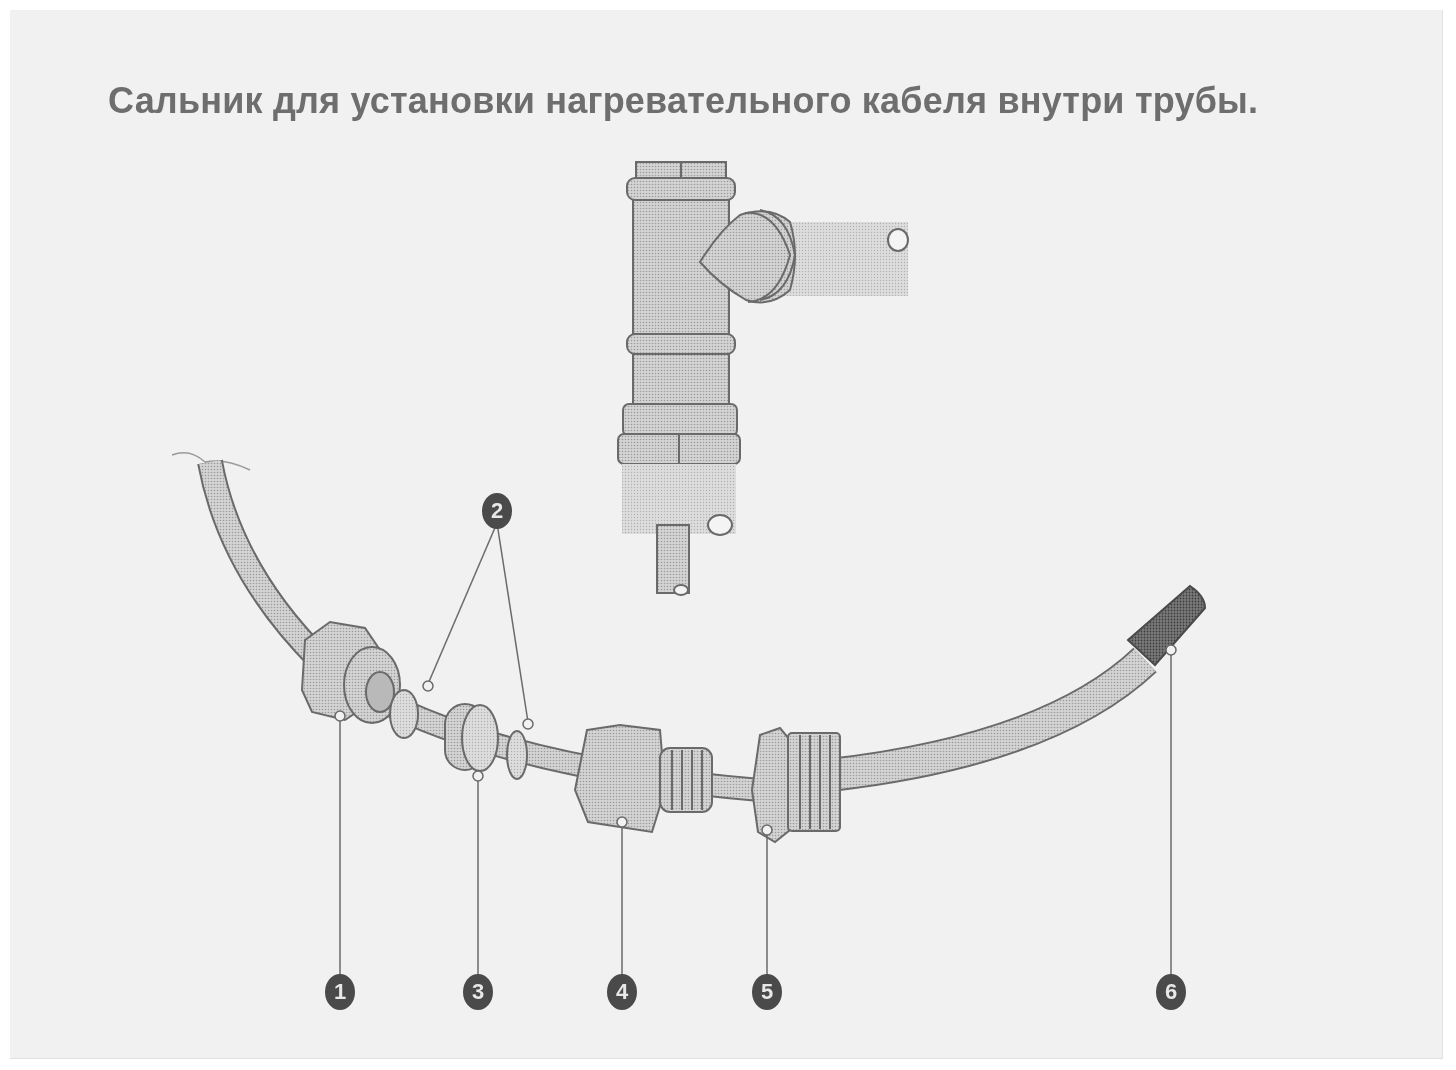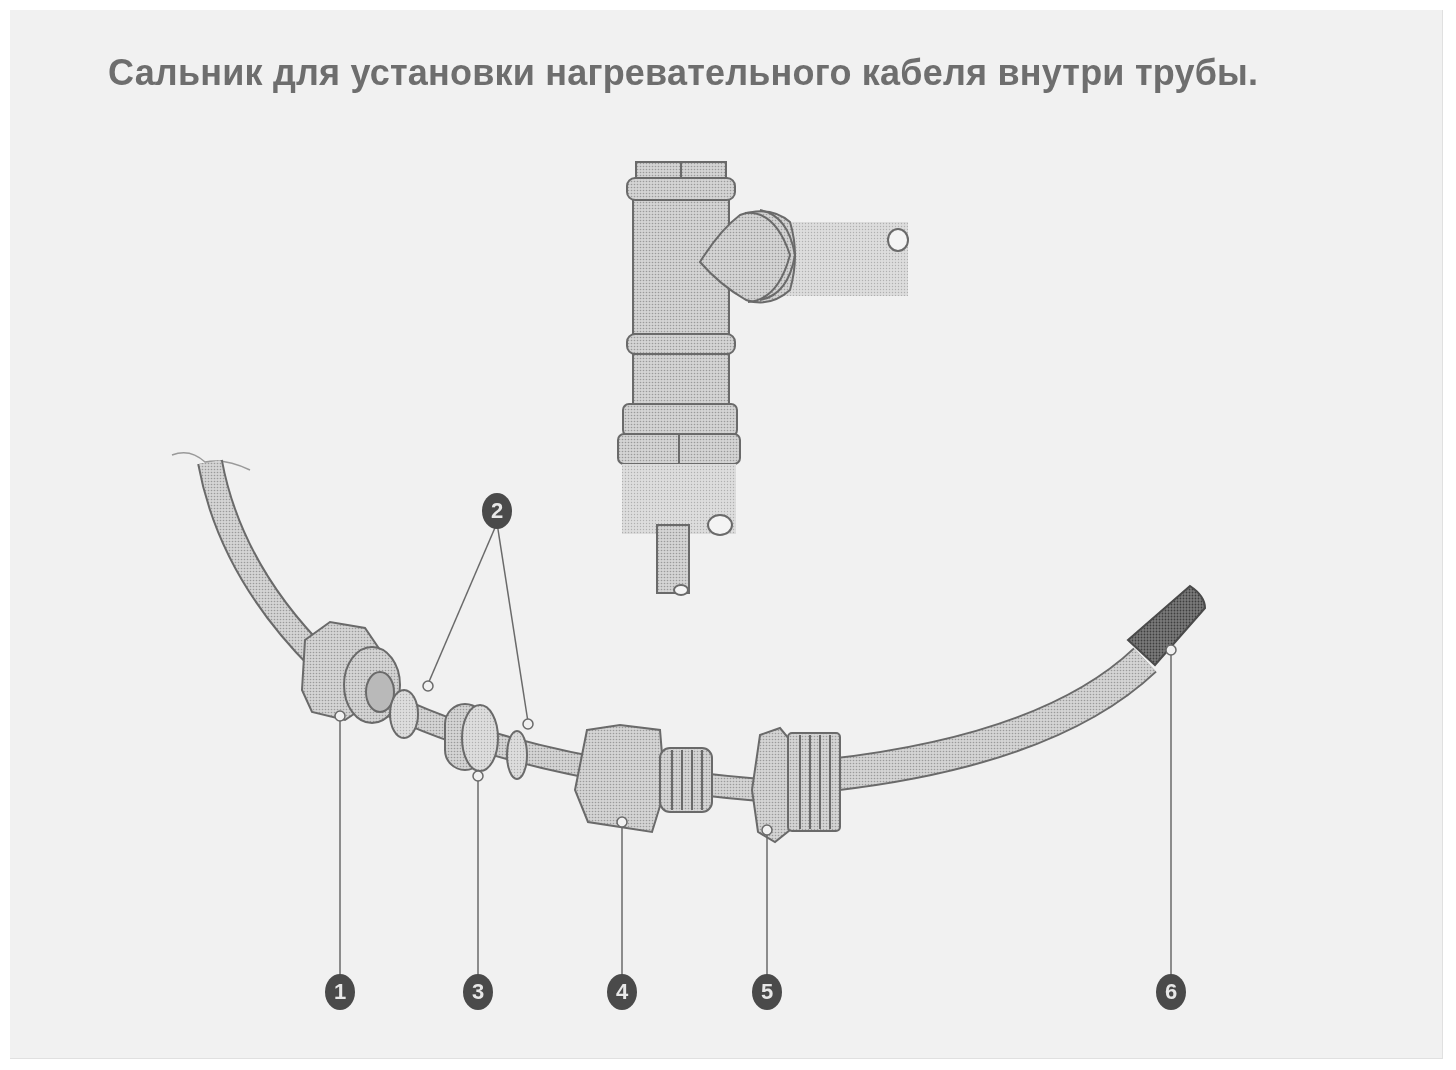--- a/index.html
+++ b/index.html
@@ -1,18 +1,18 @@
 <!DOCTYPE html>
 <html><head>
 <meta charset="utf-8">
 <style>
   html, body { margin:0; padding:0; }
   body { width:1456px; height:1070px; background:#ffffff; position:relative; overflow:hidden; font-family:"DejaVu Sans", sans-serif; }
   .sheet { position:absolute; left:10px; top:10px; width:1432px; height:1048px; background:#f1f1f1; border-right:1px solid #e0e0e0; border-bottom:1px solid #e0e0e0; }
-  .title { position:absolute; left:108px; top:52px; width:1300px; font-family:"Liberation Sans", sans-serif; font-weight:bold; font-size:36px; letter-spacing:0.2px; color:#6e6e6e; white-space:nowrap; }
+  .title { position:absolute; left:108px; top:80px; width:1300px; font-family:"Liberation Sans", sans-serif; font-weight:bold; font-size:36px; letter-spacing:0.2px; color:#6e6e6e; white-space:nowrap; }
   svg.diagram { position:absolute; left:0; top:0; }
   .callout { position:absolute; width:30px; height:36px; border-radius:50%; background:#4a4a4a; color:#e8e8e8; font-family:"Liberation Sans", sans-serif; font-weight:bold; font-size:22px; text-align:center; line-height:36px; }
 </style>
 </head>
 <body>
 
 <div class="sheet"></div>
 
 <div class="title">Сальник для установки нагревательного кабеля внутри трубы.</div>
 

